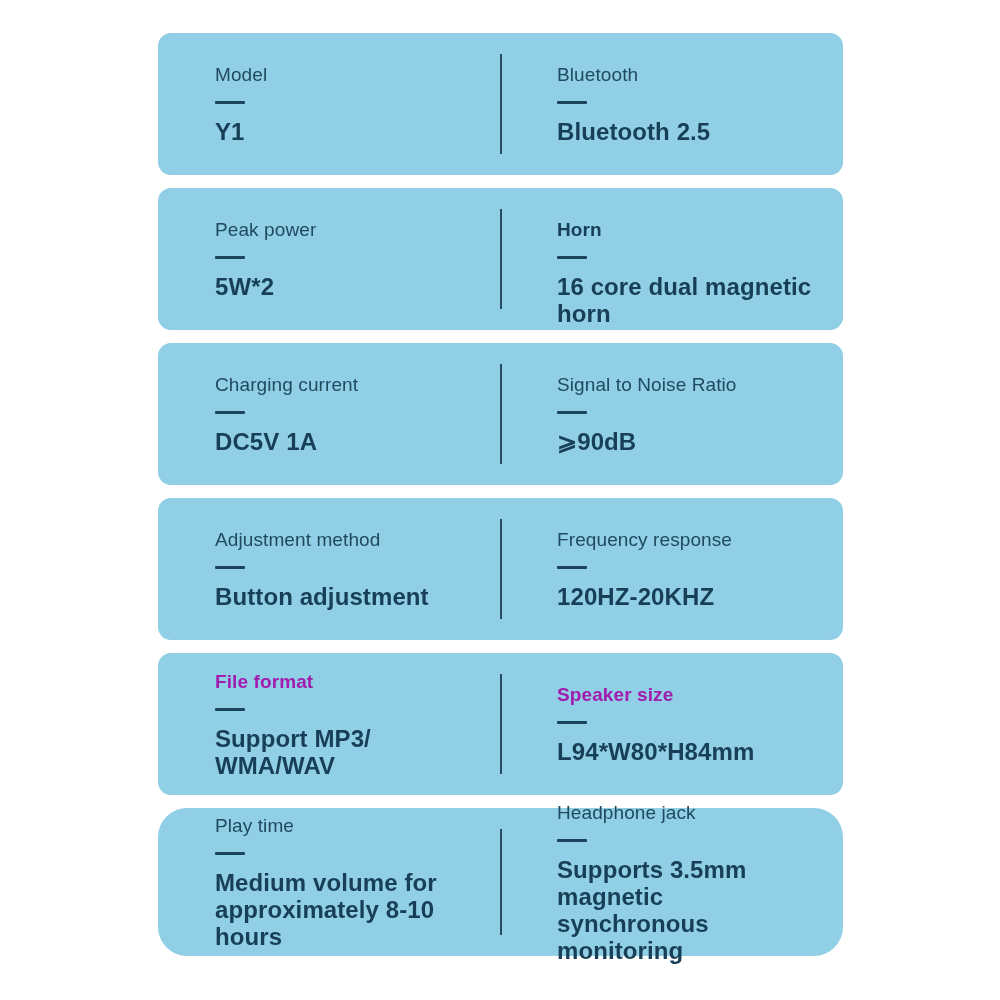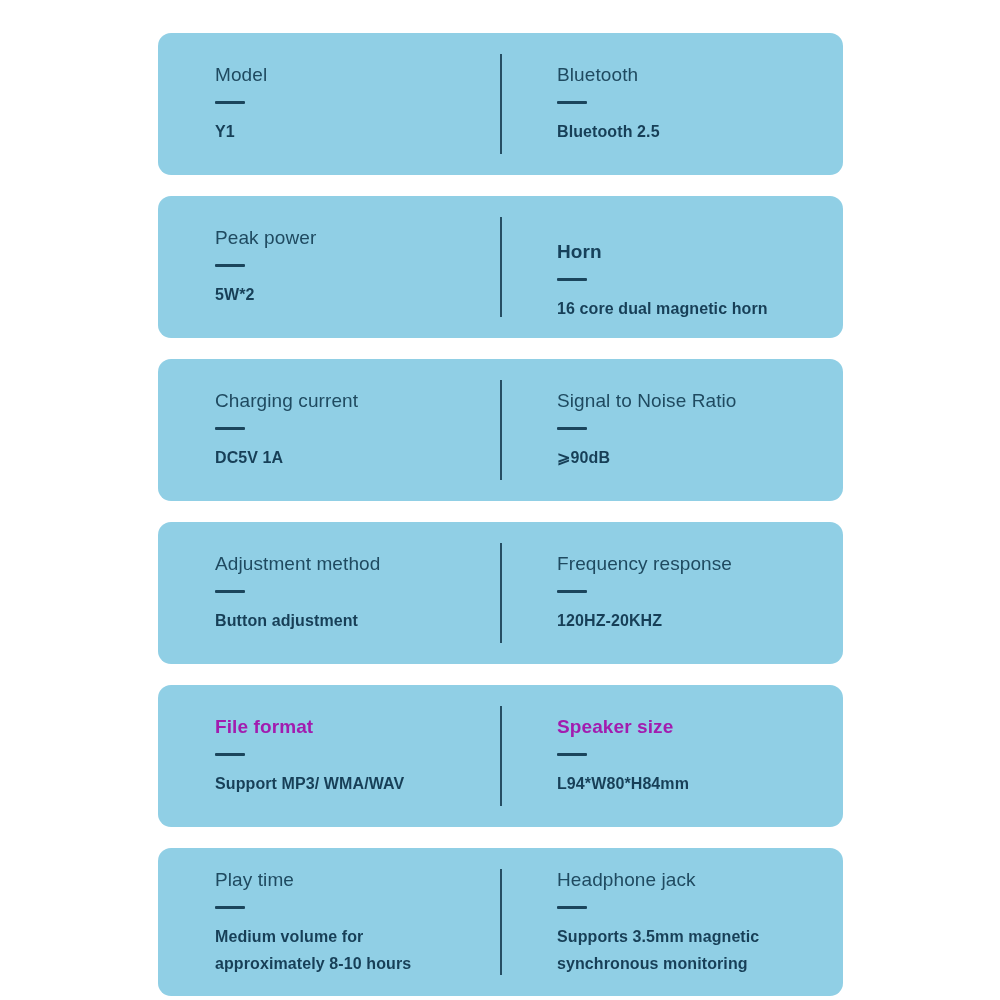--- a/index.html
+++ b/index.html
@@ -14,35 +14,36 @@
     -webkit-font-smoothing: antialiased;
   }
 
   #spec-sheet {
     position: absolute;
     left: 158px;
     top: 33px;
     width: 685px;
     display: flex;
     flex-direction: column;
-    gap: 21px;
+    gap: 13px;
   }
 
   .spec-card {
     background: #90cfe5;
     border-radius: 13px;
     height: 142px;
     display: flex;
     align-items: stretch;
     position: relative;
     box-sizing: border-box;
   }
 
   .spec-card.tall {
     height: 148px;
+    border-radius: 29px;
   }
 
   .spec-col {
     box-sizing: border-box;
     display: flex;
     flex-direction: column;
     justify-content: center;
     padding-left: 57px;
     padding-right: 16px;
   }
@@ -88,21 +89,21 @@
   .spec-dash {
     width: 30px;
     height: 3px;
     background: #1b455c;
     margin: 14px 0 14px 0;
     border-radius: 1px;
     flex: none;
   }
 
   .spec-value {
-    font-size: 16px;
+    font-size: 24px;
     line-height: 27px;
     color: #173f57;
     font-weight: 700;
     letter-spacing: 0.1px;
   }
 
   .spec-value.wrap {
     white-space: normal;
     max-width: 250px;
   }

